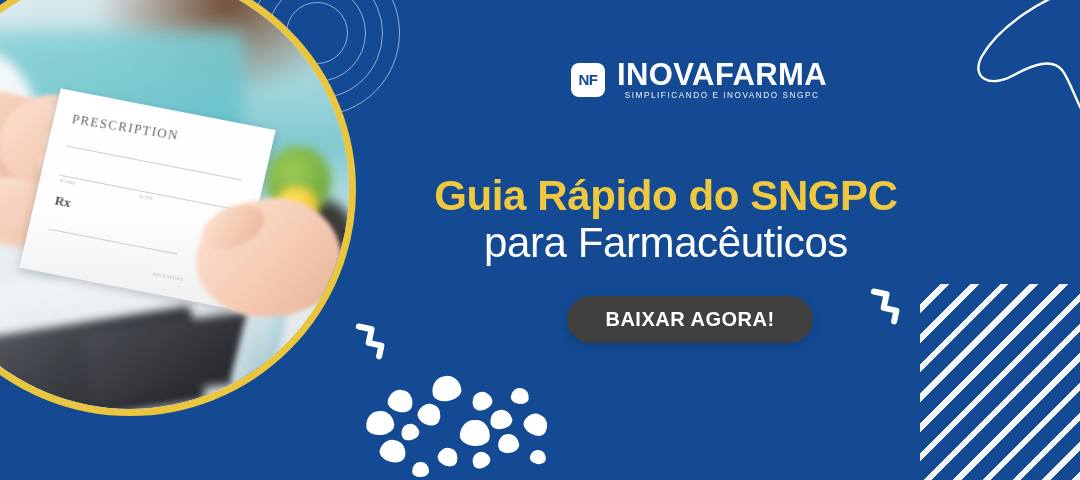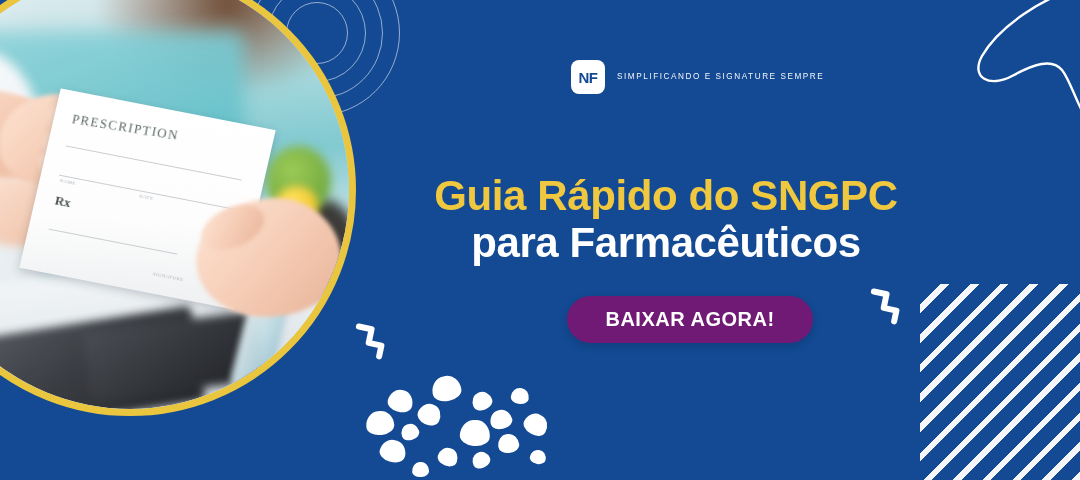--- a/index.html
+++ b/index.html
@@ -312,40 +312,40 @@
   .hl-1 {
     font-size: 42px;
     font-weight: bold;
     color: #EFC83F;
     letter-spacing: -.4px;
     line-height: 1.06;
     white-space: nowrap;
   }
   .hl-2 {
     font-size: 42px;
-    font-weight: bold;
+    font-weight: normal;
     color: #ffffff;
     letter-spacing: -.4px;
     line-height: 1.12;
     white-space: nowrap;
   }
 
   
   .cta-row {
     position: absolute;
     left: 420px; top: 296px;
     width: 540px;
     display: flex;
     justify-content: center;
   }
   .cta {
     appearance: none;
     border: none;
     cursor: pointer;
-    background: #701a75;
+    background: #404040;
     color: #ffffff;
     font-family: "Liberation Sans", sans-serif;
     font-size: 20px;
     font-weight: bold;
     letter-spacing: .5px;
     padding: 13px 38px 14px;
     border-radius: 28px;
     box-shadow: 0 3px 9px rgba(0,0,0,.16);
     line-height: 1;
   }
@@ -435,21 +435,22 @@
       <div class="hand hand-r"></div>
       <div class="hand hand-r-thumb"></div>
     </div>
   </div>
 
   <div class="logo">
     <div class="logo-mark">
       <span>NF</span>
     </div>
     <div class="logo-text">
-      <div class="logo-tag">SIMPLIFICANDO E SIGNATURE SEMPRE</div>
+      <div class="logo-name">INOVAFARMA</div>
+      <div class="logo-tag">SIMPLIFICANDO E INOVANDO SNGPC</div>
     </div>
   </div>
 
   <div class="headline">
     <div class="hl-1">Guia Rápido do SNGPC</div>
     <div class="hl-2">para Farmacêuticos</div>
   </div>
 
   <div class="cta-row">
     <button class="cta" type="button">BAIXAR AGORA!</button>

